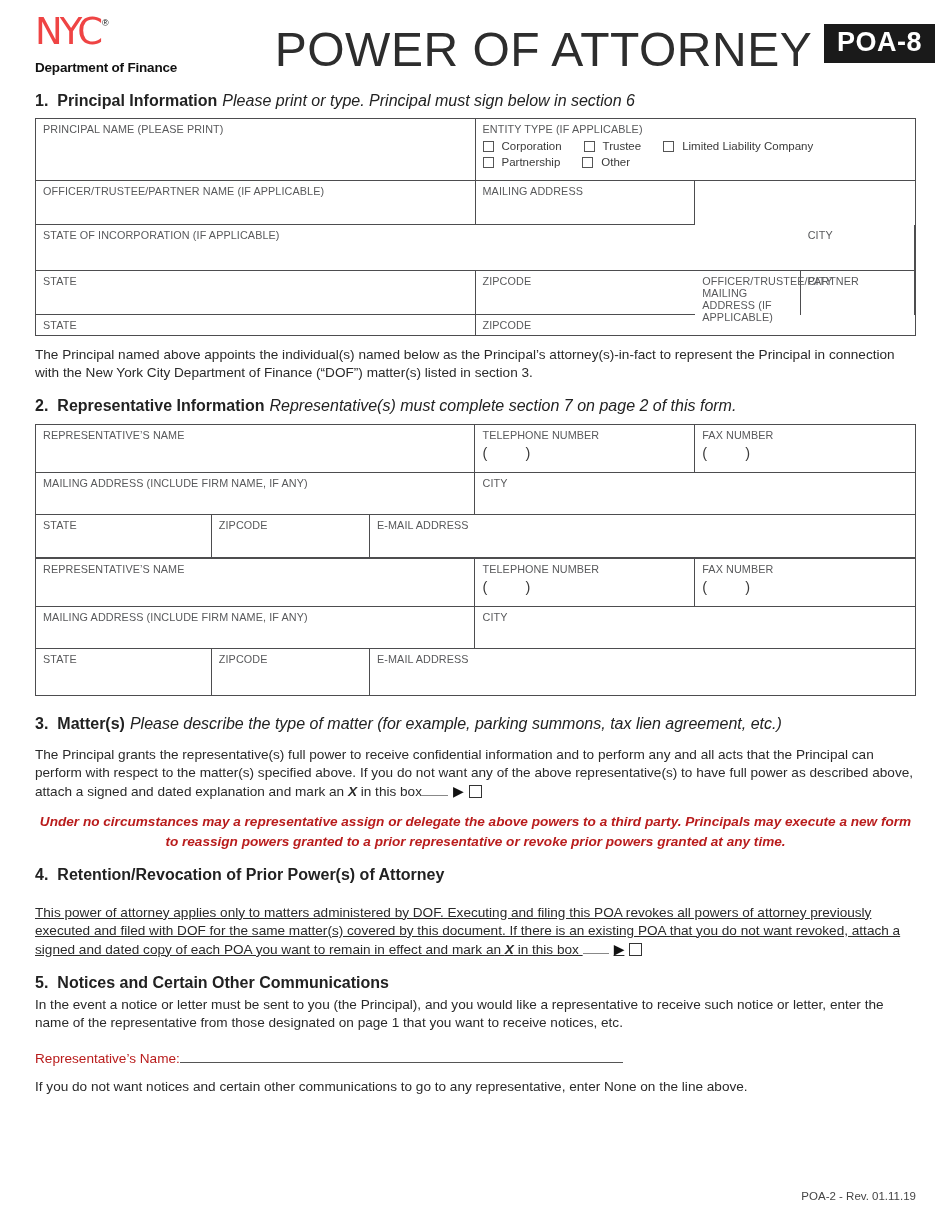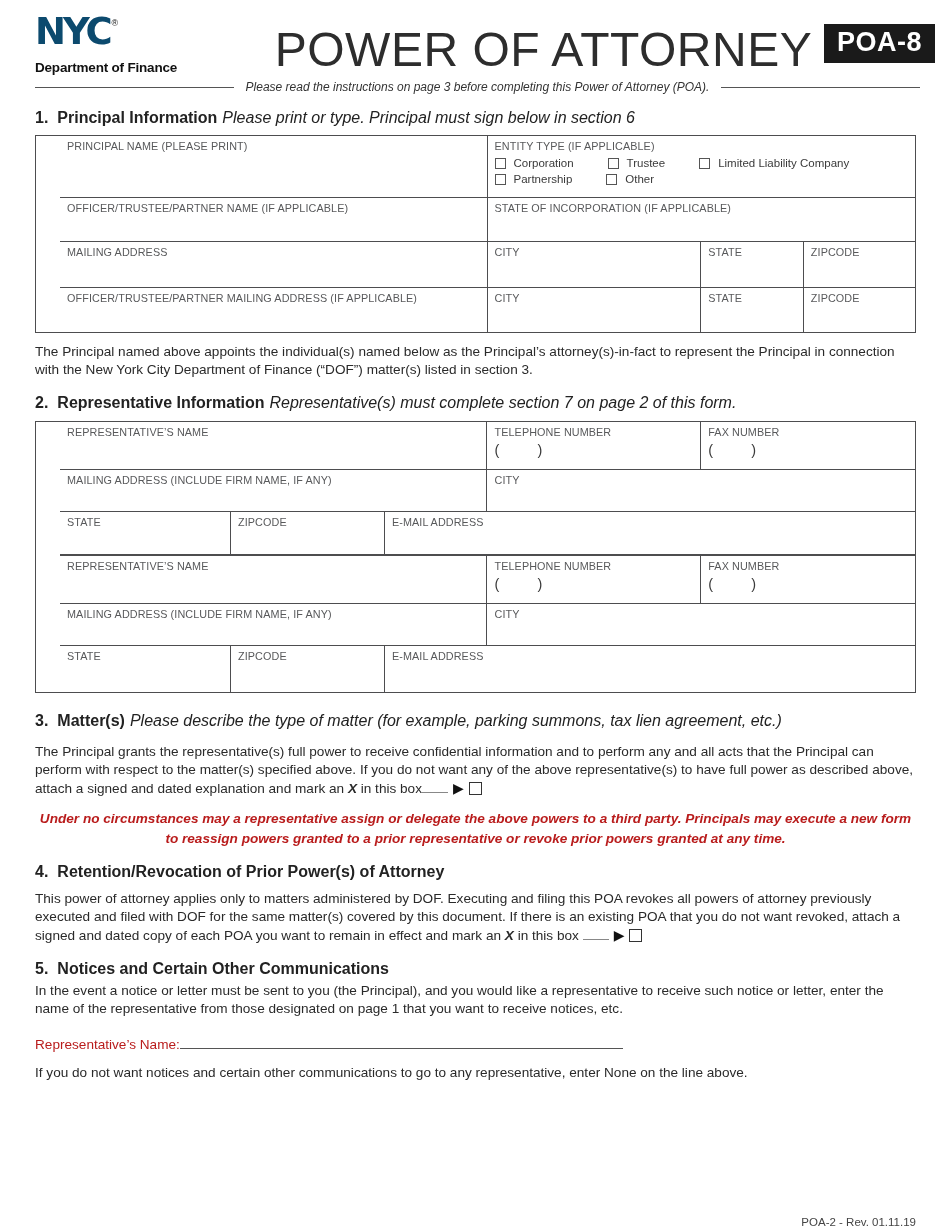--- a/index.html
+++ b/index.html
@@ -13,84 +13,79 @@
   .page{
     width:950px;height:1230px;position:relative;margin:0 auto;
     background:#ffffff;color:var(--ink);
     font-family:"Liberation Sans","DejaVu Sans",sans-serif;
     overflow:hidden;
   }
   
   .hdr{display:flex;align-items:flex-start;padding:16px 15px 0 35px;}
   .logo{width:228px;flex:0 0 auto;}
   .nyc-row{line-height:0.85;}
-  .nyc{font-family:"DejaVu Sans",sans-serif;font-weight:700;font-size:37px;letter-spacing:-3px;color:#0c4a6e;}
+  .nyc{font-family:"DejaVu Sans",sans-serif;font-weight:400;font-size:37px;letter-spacing:-3px;color:#ef4444;}
   .reg{font-size:9px;vertical-align:18px;margin-left:2px;color:#111;}
   .dept{font-weight:bold;font-size:13.5px;color:#111;margin-top:13px;letter-spacing:-0.2px;}
   .title{flex:1;text-align:center;font-size:48px;font-weight:300;color:#2d2d2d;margin-top:6px;letter-spacing:0.5px;white-space:nowrap;}
   .badge{flex:0 0 auto;background:var(--badgebg,#1a1a1a);color:#fff;font-weight:bold;font-size:27px;padding:3px 13px 5px;margin-top:8px;letter-spacing:0.5px;}
   .rulebar{display:flex;align-items:center;margin:3px 30px 0 35px;gap:12px;}
   .hline{flex:1;border-top:1.5px solid #555;height:0;}
   .instr{font-style:italic;font-size:12px;color:#333;}
   
   .content{padding:0 34px 0 35px;}
   .sec-head{margin:14px 0 8px;font-size:16px;line-height:1.2;}
   .sec-num{font-weight:bold;margin-right:9px;}
   .sec-title{font-weight:bold;}
   .sec-sub{font-style:italic;margin-left:5px;}
   
-  .tbl{display:grid;border:1px solid var(--bd);width:100%;padding-left:24px;}
+  .tbl{display:grid;border:1px solid var(--bd);width:100%;}
   .tbl1{grid-template-columns:50% 25% 12% 13%;grid-template-rows:62px 44px 46px 44px;}
   .tbl2{grid-template-columns:20% 18% 12% 25% 25%;grid-template-rows:48px 42px 44px 48px 42px 46px;margin-top:2px;}
   .tbl3{grid-template-columns:28% 72%;grid-template-rows:33px 43px 43px 43px;margin-top:6px;}
   .cell{padding:4px 7px;position:relative;}
   .br{border-right:1px solid var(--bd);}
   .bb{border-bottom:1px solid var(--bd);}
   .bb2{border-bottom:2px solid var(--bd);}
   .sp2{grid-column:span 2;}
   .sp3{grid-column:span 3;}
   .lbl{font-size:10.8px;color:var(--label);letter-spacing:0.1px;display:block;}
   .parens{font-size:14.5px;color:#3a3a3a;margin-top:4px;letter-spacing:2px;display:block;}
   .cbrows{margin-top:5px;}
-  .cbrow{display:flex;align-items:center;margin-top:4px;gap:12px;}
+  .cbrow{display:flex;align-items:center;margin-top:4px;gap:0;}
   .cbitem{display:flex;align-items:center;margin-right:22px;}
   .cb{width:11px;height:11px;border:1.5px solid #555;display:inline-block;margin-right:8px;flex:0 0 auto;background:#fff;}
   .cbtext{font-size:11.5px;color:#3a3a3a;}
   .hcell{background:var(--hdrbg);display:flex;align-items:center;justify-content:center;font-weight:bold;font-size:14px;color:#222;}
   
   .p{font-size:13.6px;line-height:1.33;color:#2a2a2a;margin:10px 0;}
   .pbold{font-size:13.6px;line-height:1.45;font-weight:bold;font-style:italic;color:#b91c1c;margin:11px 0;text-align:center;}
   .xmark{font-weight:bold;font-style:italic;}
   .blank{display:inline-block;width:26px;border-bottom:1px solid #888;height:12px;}
   .arrow{font-size:14px;color:#111;margin:0 5px 0 5px;}
   .boxsq{display:inline-block;width:13px;height:13px;border:1.5px solid #333;vertical-align:-2px;background:#fff;}
   .repline{font-size:13.6px;color:#b91c1c;margin:18px 0 12px;}
   .name-blank{display:inline-block;width:443px;border-bottom:1.3px solid #555;height:13px;vertical-align:baseline;}
-  .footer{position:absolute;right:34px;bottom:2px;font-size:11.5px;color:#444;}
+  .footer{position:absolute;right:34px;bottom:28px;font-size:11.5px;color:#444;}
 </style>
 </head>
 <body>
 
 <div class="page">
 
   <div class="hdr">
     <div class="logo">
       <div class="nyc-row">
         <span class="nyc">NYC</span><span class="reg">®</span>
       </div>
       <div class="dept">Department of Finance</div>
     </div>
     <div class="title">POWER OF ATTORNEY</div>
     <div class="badge">POA-8</div>
   </div>
-  <div class="rulebar">
-    <span class="hline"></span>
-    <span class="instr">Please read the instructions on page 3 before completing this Power of Attorney (POA).</span>
-    <span class="hline"></span>
-  </div>
 
   <div class="content">
 
     <div class="sec-head">
       <span class="sec-num">1.</span><span class="sec-title">Principal Information</span><span class="sec-sub">Please print or type. Principal must sign below in section 6</span>
     </div>
 
     <div class="tbl tbl1">
       <div class="cell br bb">
         <span class="lbl">PRINCIPAL NAME (PLEASE PRINT)</span>
@@ -121,26 +116,26 @@
                 <span class="cb"></span>
                 <span class="cbtext">Other</span>
               </span>
           </div>
         </div>
       </div>
 
       <div class="cell br bb">
         <span class="lbl">OFFICER/TRUSTEE/PARTNER NAME (IF APPLICABLE)</span>
       </div>
+      <div class="cell br bb">
+        <span class="lbl">MAILING ADDRESS</span>
+      </div>
+
       <div class="cell bb sp3">
         <span class="lbl">STATE OF INCORPORATION (IF APPLICABLE)</span>
-      </div>
-
-      <div class="cell br bb">
-        <span class="lbl">MAILING ADDRESS</span>
       </div>
       <div class="cell br bb">
         <span class="lbl">CITY</span>
       </div>
       <div class="cell br bb">
         <span class="lbl">STATE</span>
       </div>
       <div class="cell bb">
         <span class="lbl">ZIPCODE</span>
       </div>
@@ -229,21 +224,21 @@
 
     <p class="p" style="margin-top:13px;">
       <span>The Principal grants the representative(s) full power to receive confidential information and to perform any and all acts that the Principal can perform with respect to the matter(s) specified above. If you do not want any of the above representative(s) to have full power as described above, attach a signed and dated explanation and mark an </span><span class="xmark">X</span><span> in this box</span><span class="blank"></span><span class="arrow">▶</span><span class="boxsq"></span>
     </p>
 
     <p class="pbold">Under no circumstances may a representative assign or delegate the above powers to a third party. Principals may execute a new form to reassign powers granted to a prior representative or revoke prior powers granted at any time.</p>
 
     <div class="sec-head" style="margin-bottom:4px;">
       <span class="sec-num">4.</span><span class="sec-title">Retention/Revocation of Prior Power(s) of Attorney</span>
     </div>
-    <p class="p" style="margin-top:8px;">
+    <p class="p" style="margin-top:19px;text-decoration:underline;">
       <span>This power of attorney applies only to matters administered by DOF. Executing and filing this POA revokes all powers of attorney previously executed and filed with DOF for the same matter(s) covered by this document. If there is an existing POA that you do not want revoked, attach a signed and dated copy of each POA you want to remain in effect and mark an </span><span class="xmark">X</span><span> in this box </span><span class="blank"></span><span class="arrow">▶</span><span class="boxsq"></span>
     </p>
 
     <div class="sec-head" style="margin-bottom:4px;">
       <span class="sec-num">5.</span><span class="sec-title">Notices and Certain Other Communications</span>
     </div>
     <p class="p" style="margin-top:4px;">In the event a notice or letter must be sent to you (the Principal), and you would like a representative to receive such notice or letter, enter the name of the representative from those designated on page 1 that you want to receive notices, etc.</p>
 
     <div class="repline">
       <span>Representative’s Name:</span><span class="name-blank"></span>

